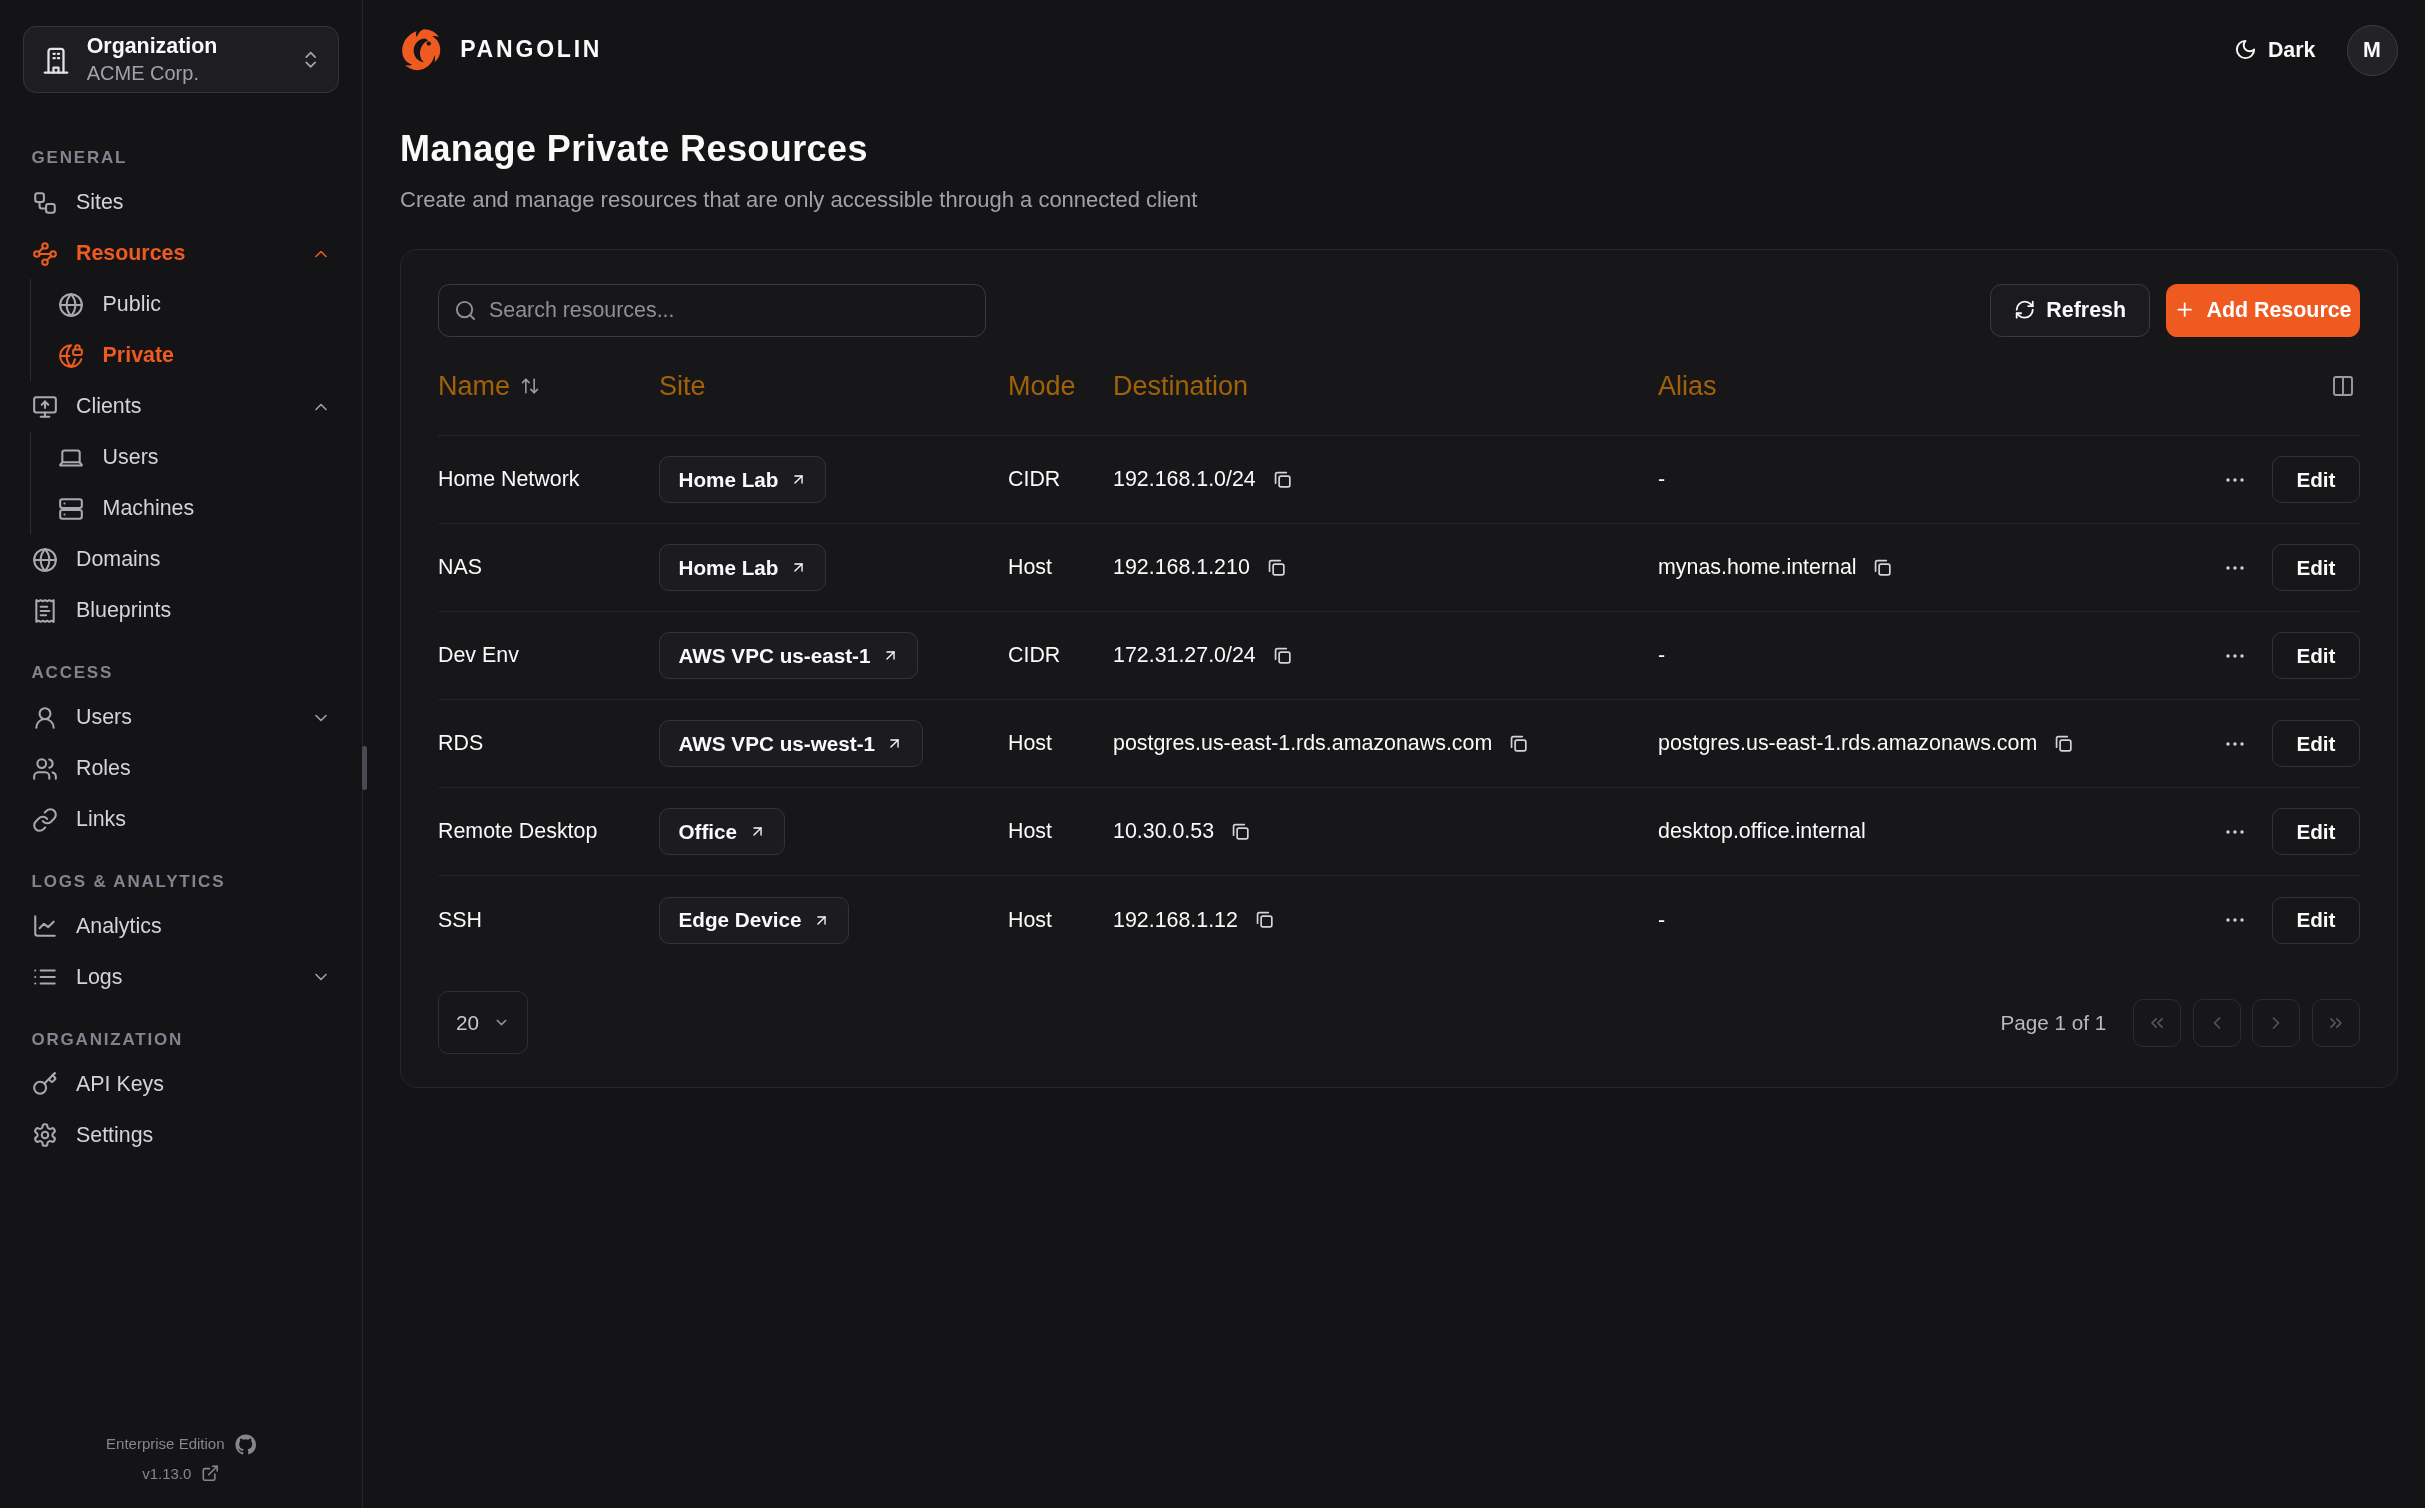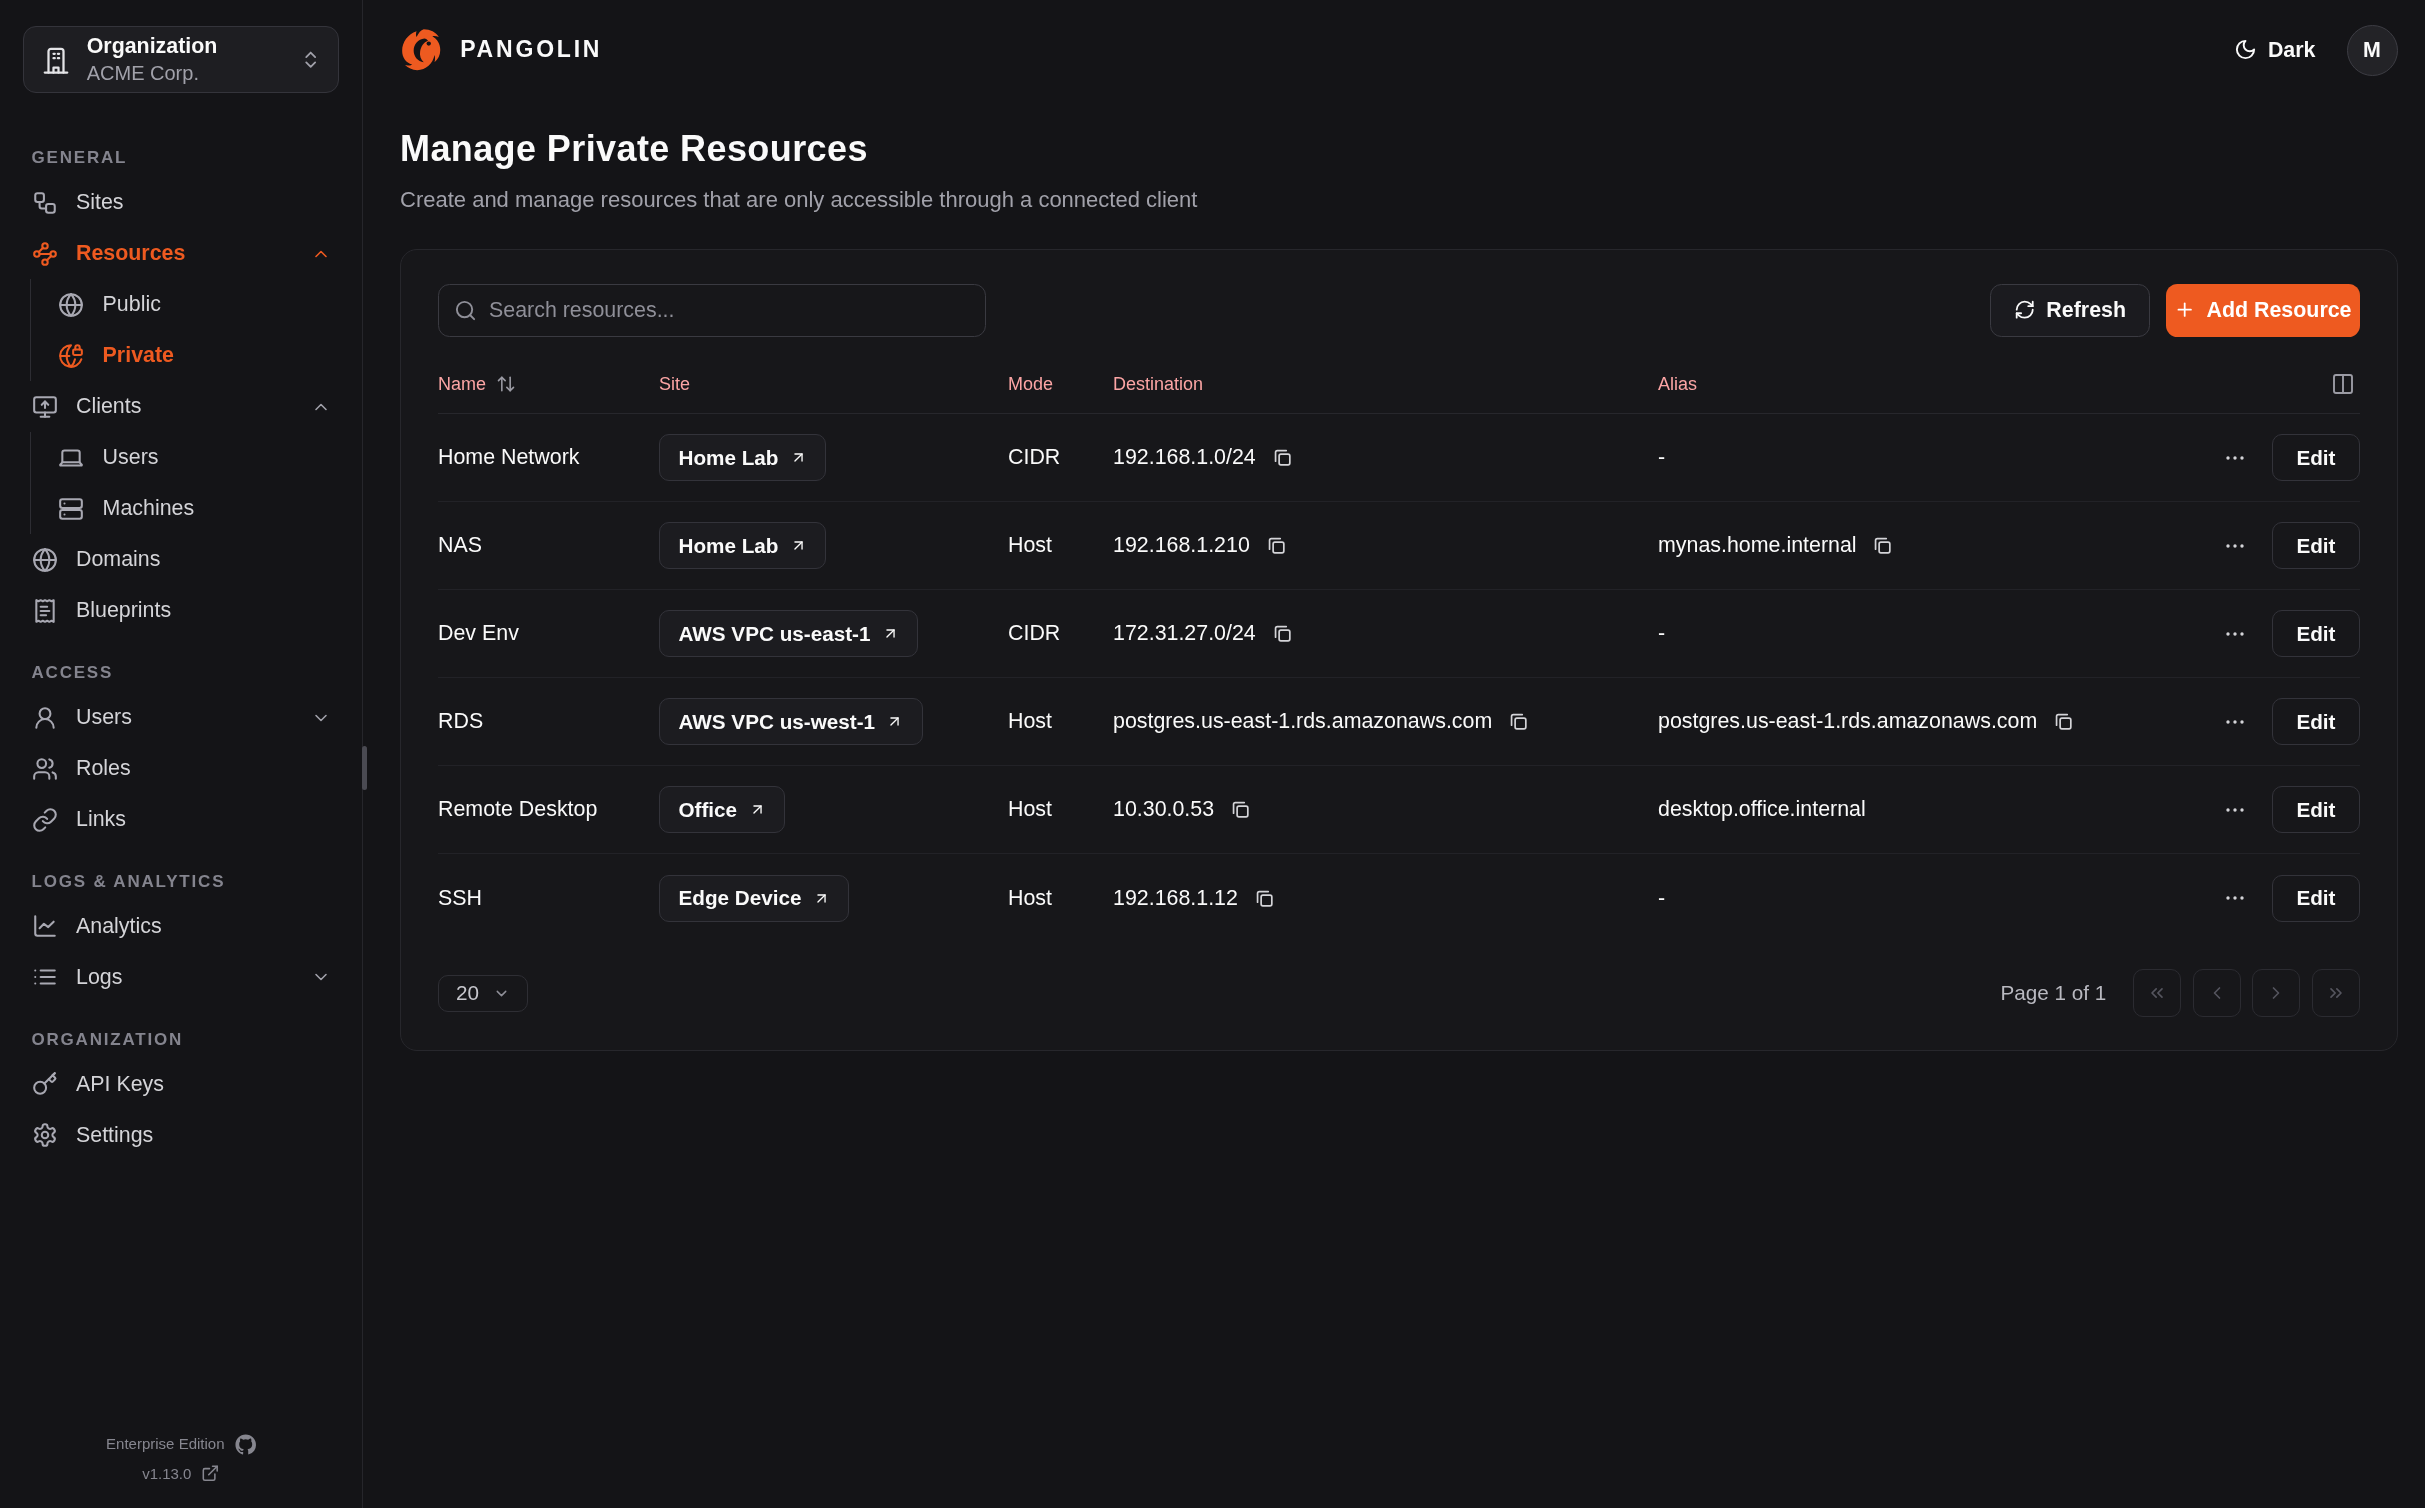--- a/index.html
+++ b/index.html
@@ -71,41 +71,41 @@
   .toolbar-actions{display:flex;align-items:center;gap:15.7px}
   .btn{display:inline-flex;align-items:center;justify-content:center;gap:11.4px;height:53px;
     border-radius:11.4px;font-size:21.4px;font-weight:600;cursor:pointer;border:none;font-family:inherit}
   .btn .icon{width:21.4px;height:21.4px}
   .btn-ghost{background:#1b1b1f;border:1.4px solid #3a3a41;color:#fafafa;padding:0 23px}
   .btn-primary{background:#ee5a20;color:#fff;padding:0 8px;font-weight:700}
 
   
   .table{margin-top:31px}
   .thead,.tr{display:grid;grid-template-columns:221px 349px 105px 545px 1fr 214px;align-items:center}
-  .thead{color:#fca5a5;font-size:18px;padding-bottom:13px;border-bottom:1.4px solid #27272c}
+  .thead{color:#a16207;font-size:27px;padding-bottom:31px;border-bottom:1.4px solid #27272c}
   .th{display:flex;align-items:center;gap:10px}
   .th .icon{width:20px;height:20px;color:#9b9ba4}
   .th-end{justify-content:flex-end}
   .tr{height:88px;border-bottom:1.4px solid #222227}
   .tr:last-child{border-bottom:none}
   .td{font-size:21.4px;color:#fafafa;display:flex;align-items:center;min-width:0}
   .chip{display:inline-flex;align-items:center;gap:11.4px;height:47px;padding:0 18.5px;border-radius:10px;
     background:#1c1c20;border:1.4px solid #33333a;color:#fafafa;font-size:20.7px;font-weight:600;cursor:pointer;font-family:inherit}
   .chip .icon{width:17px;height:17px;color:#fafafa}
   .val span.txt{white-space:nowrap;overflow:hidden;text-overflow:ellipsis}
   .copybtn{background:none;border:none;cursor:pointer;color:#d4d4d8;margin-left:13px;display:inline-flex;padding:2.8px}
   .copybtn .icon{width:21.4px;height:21.4px}
   .iconbtn{background:none;border:none;cursor:pointer;color:#d4d4d8;display:inline-flex;padding:4.3px}
   .iconbtn .icon{width:24px;height:24px}
   .actions{justify-content:flex-end;gap:21.4px}
   .btn-edit{height:47px;padding:0 23px;border-radius:10px;background:transparent;border:1.4px solid #33333a;
     color:#fafafa;font-size:20.7px;font-weight:600;cursor:pointer;font-family:inherit}
 
   .card-footer{margin-top:27px;display:flex;align-items:center;justify-content:space-between}
-  .page-size{display:inline-flex;align-items:center;gap:14.2px;height:37px;padding:0 17px;border-radius:10px;
+  .page-size{display:inline-flex;align-items:center;gap:14.2px;height:63px;padding:0 17px;border-radius:10px;
     border:1.4px solid #2e2e34;background:transparent;color:#c7c7cd;font-size:20.7px;cursor:pointer;font-family:inherit}
   .page-size .icon{width:17px;height:17px;color:#8f8f98}
   .pager{display:flex;align-items:center;gap:27px}
   .page-info{font-size:20.7px;color:#b9b9c0}
   .pager-btns{display:flex;gap:11.4px}
   .pg-btn{width:48px;height:48px;border-radius:10px;border:1.4px solid #2b2b31;background:transparent;
     display:flex;align-items:center;justify-content:center;color:#55555e;cursor:pointer}
   .pg-btn .icon{width:20px;height:20px}
 
   .icon{display:inline-flex}

